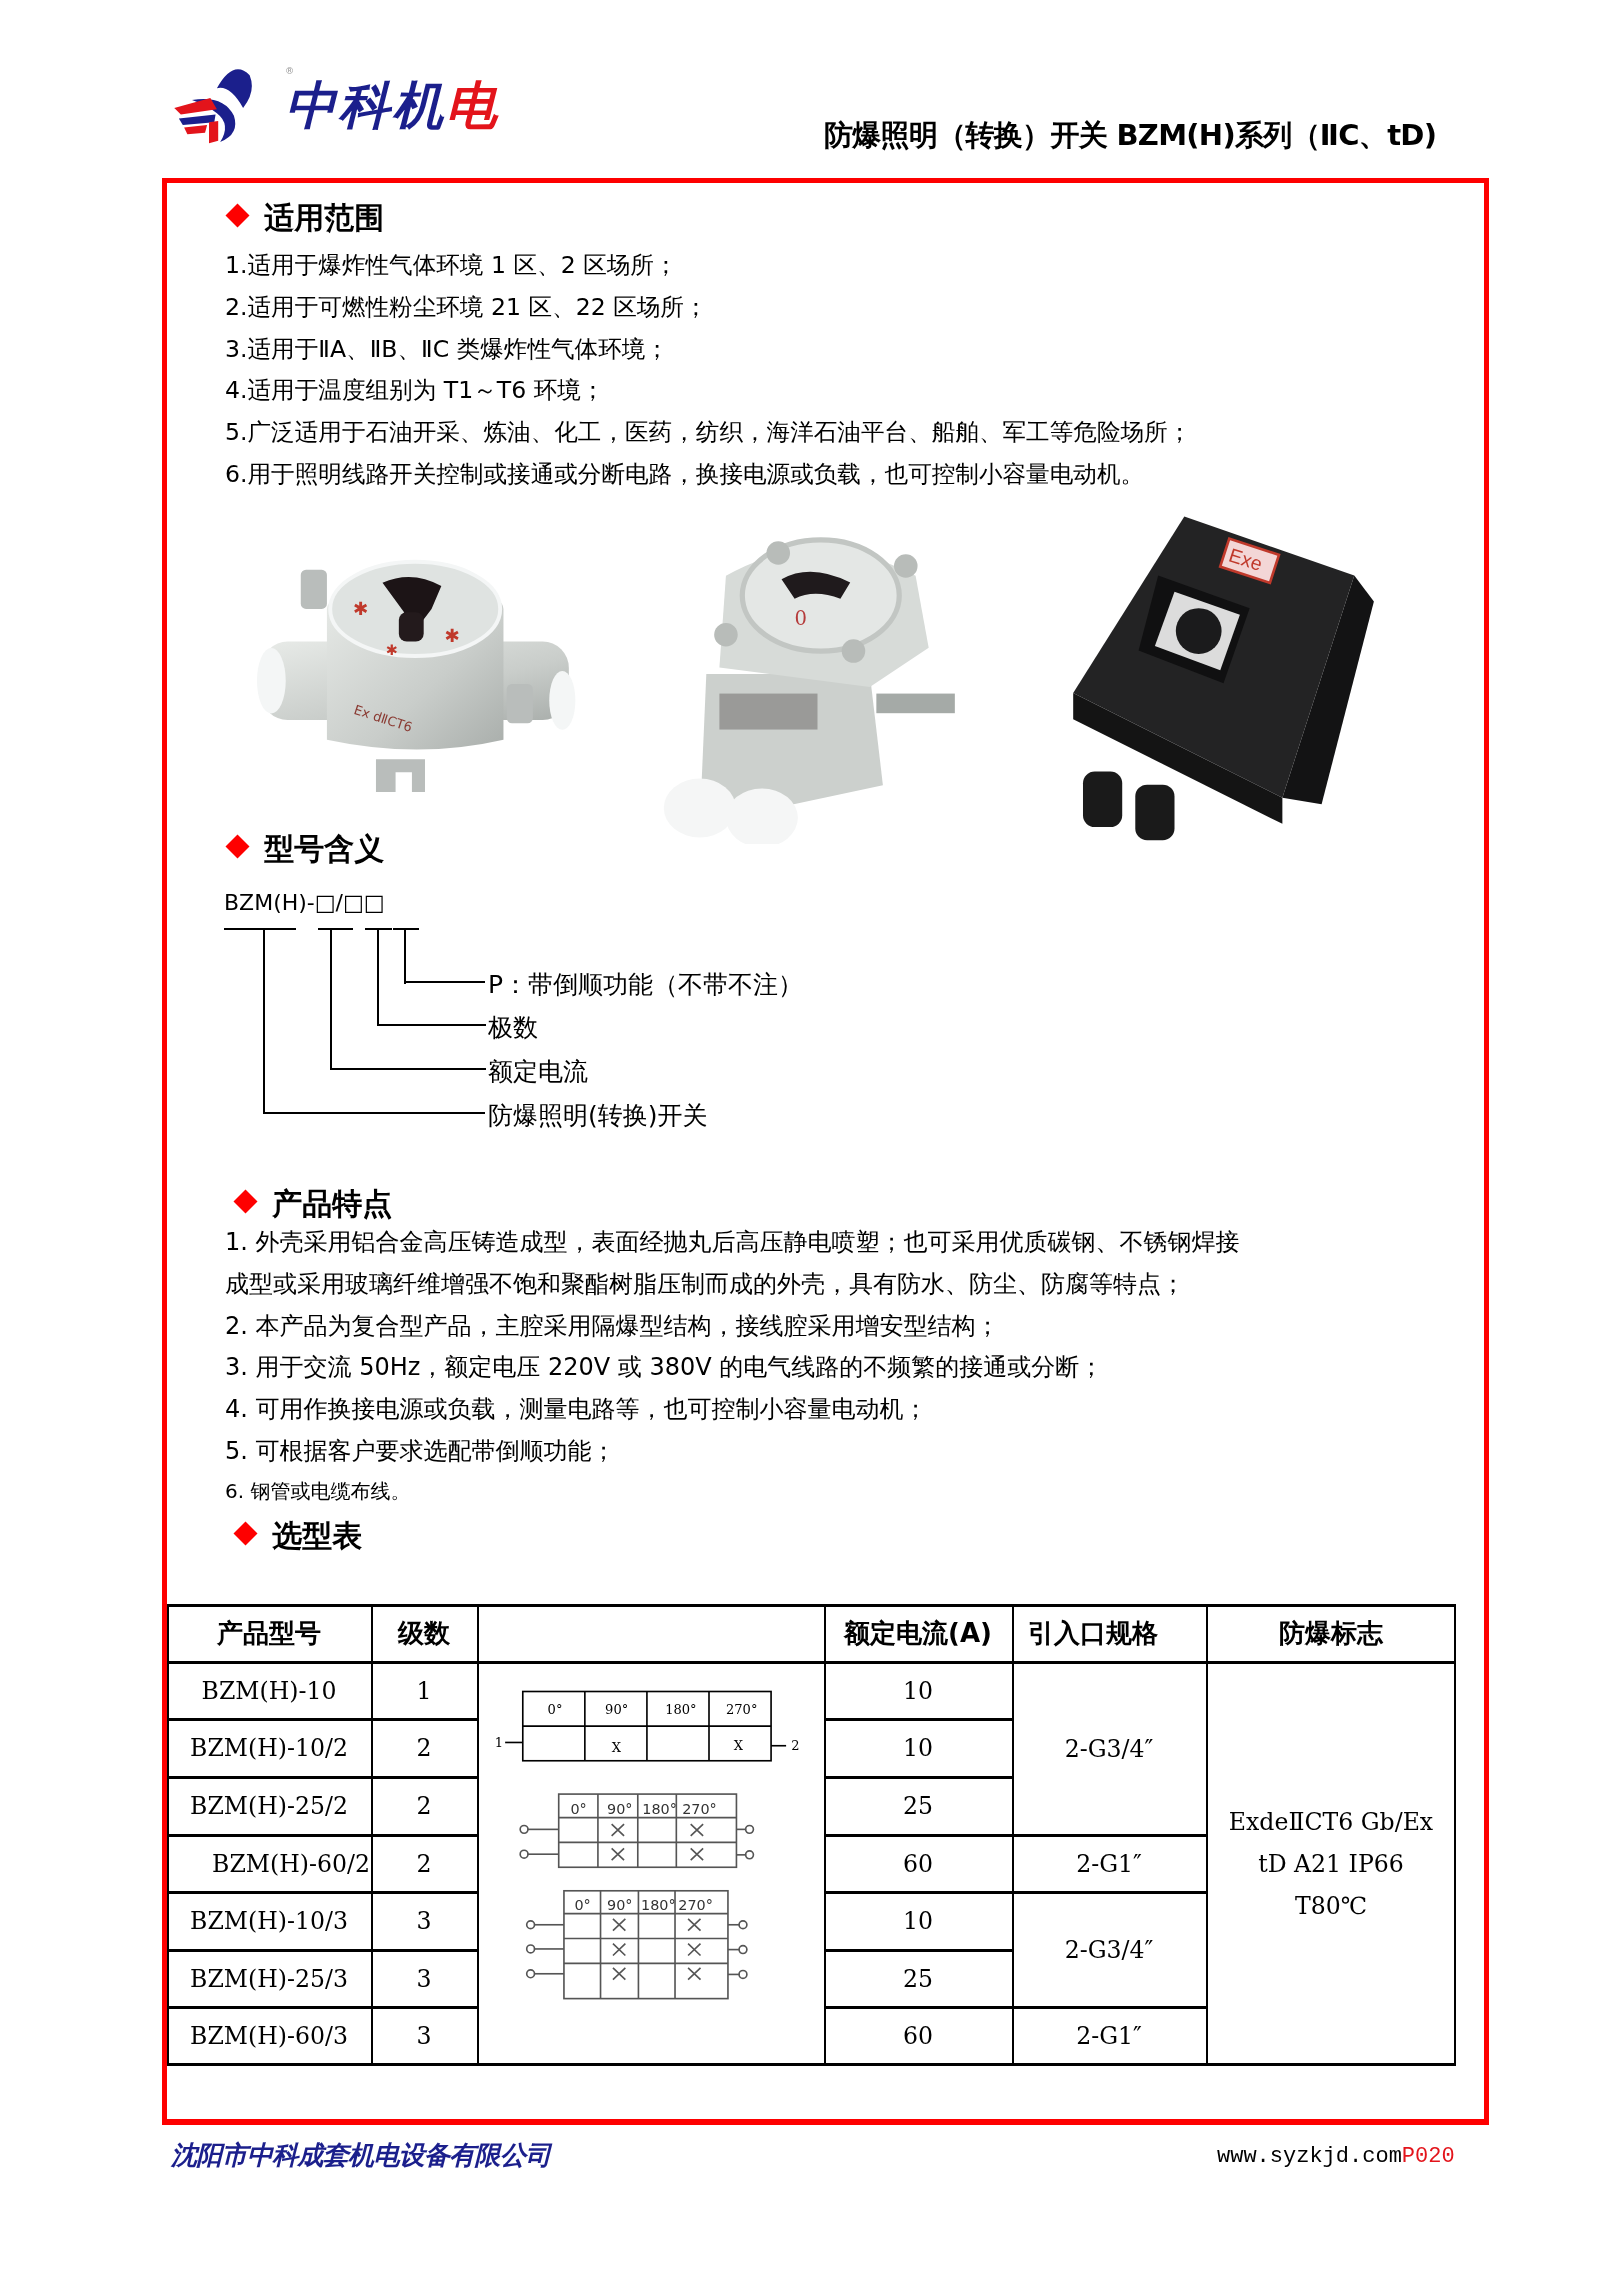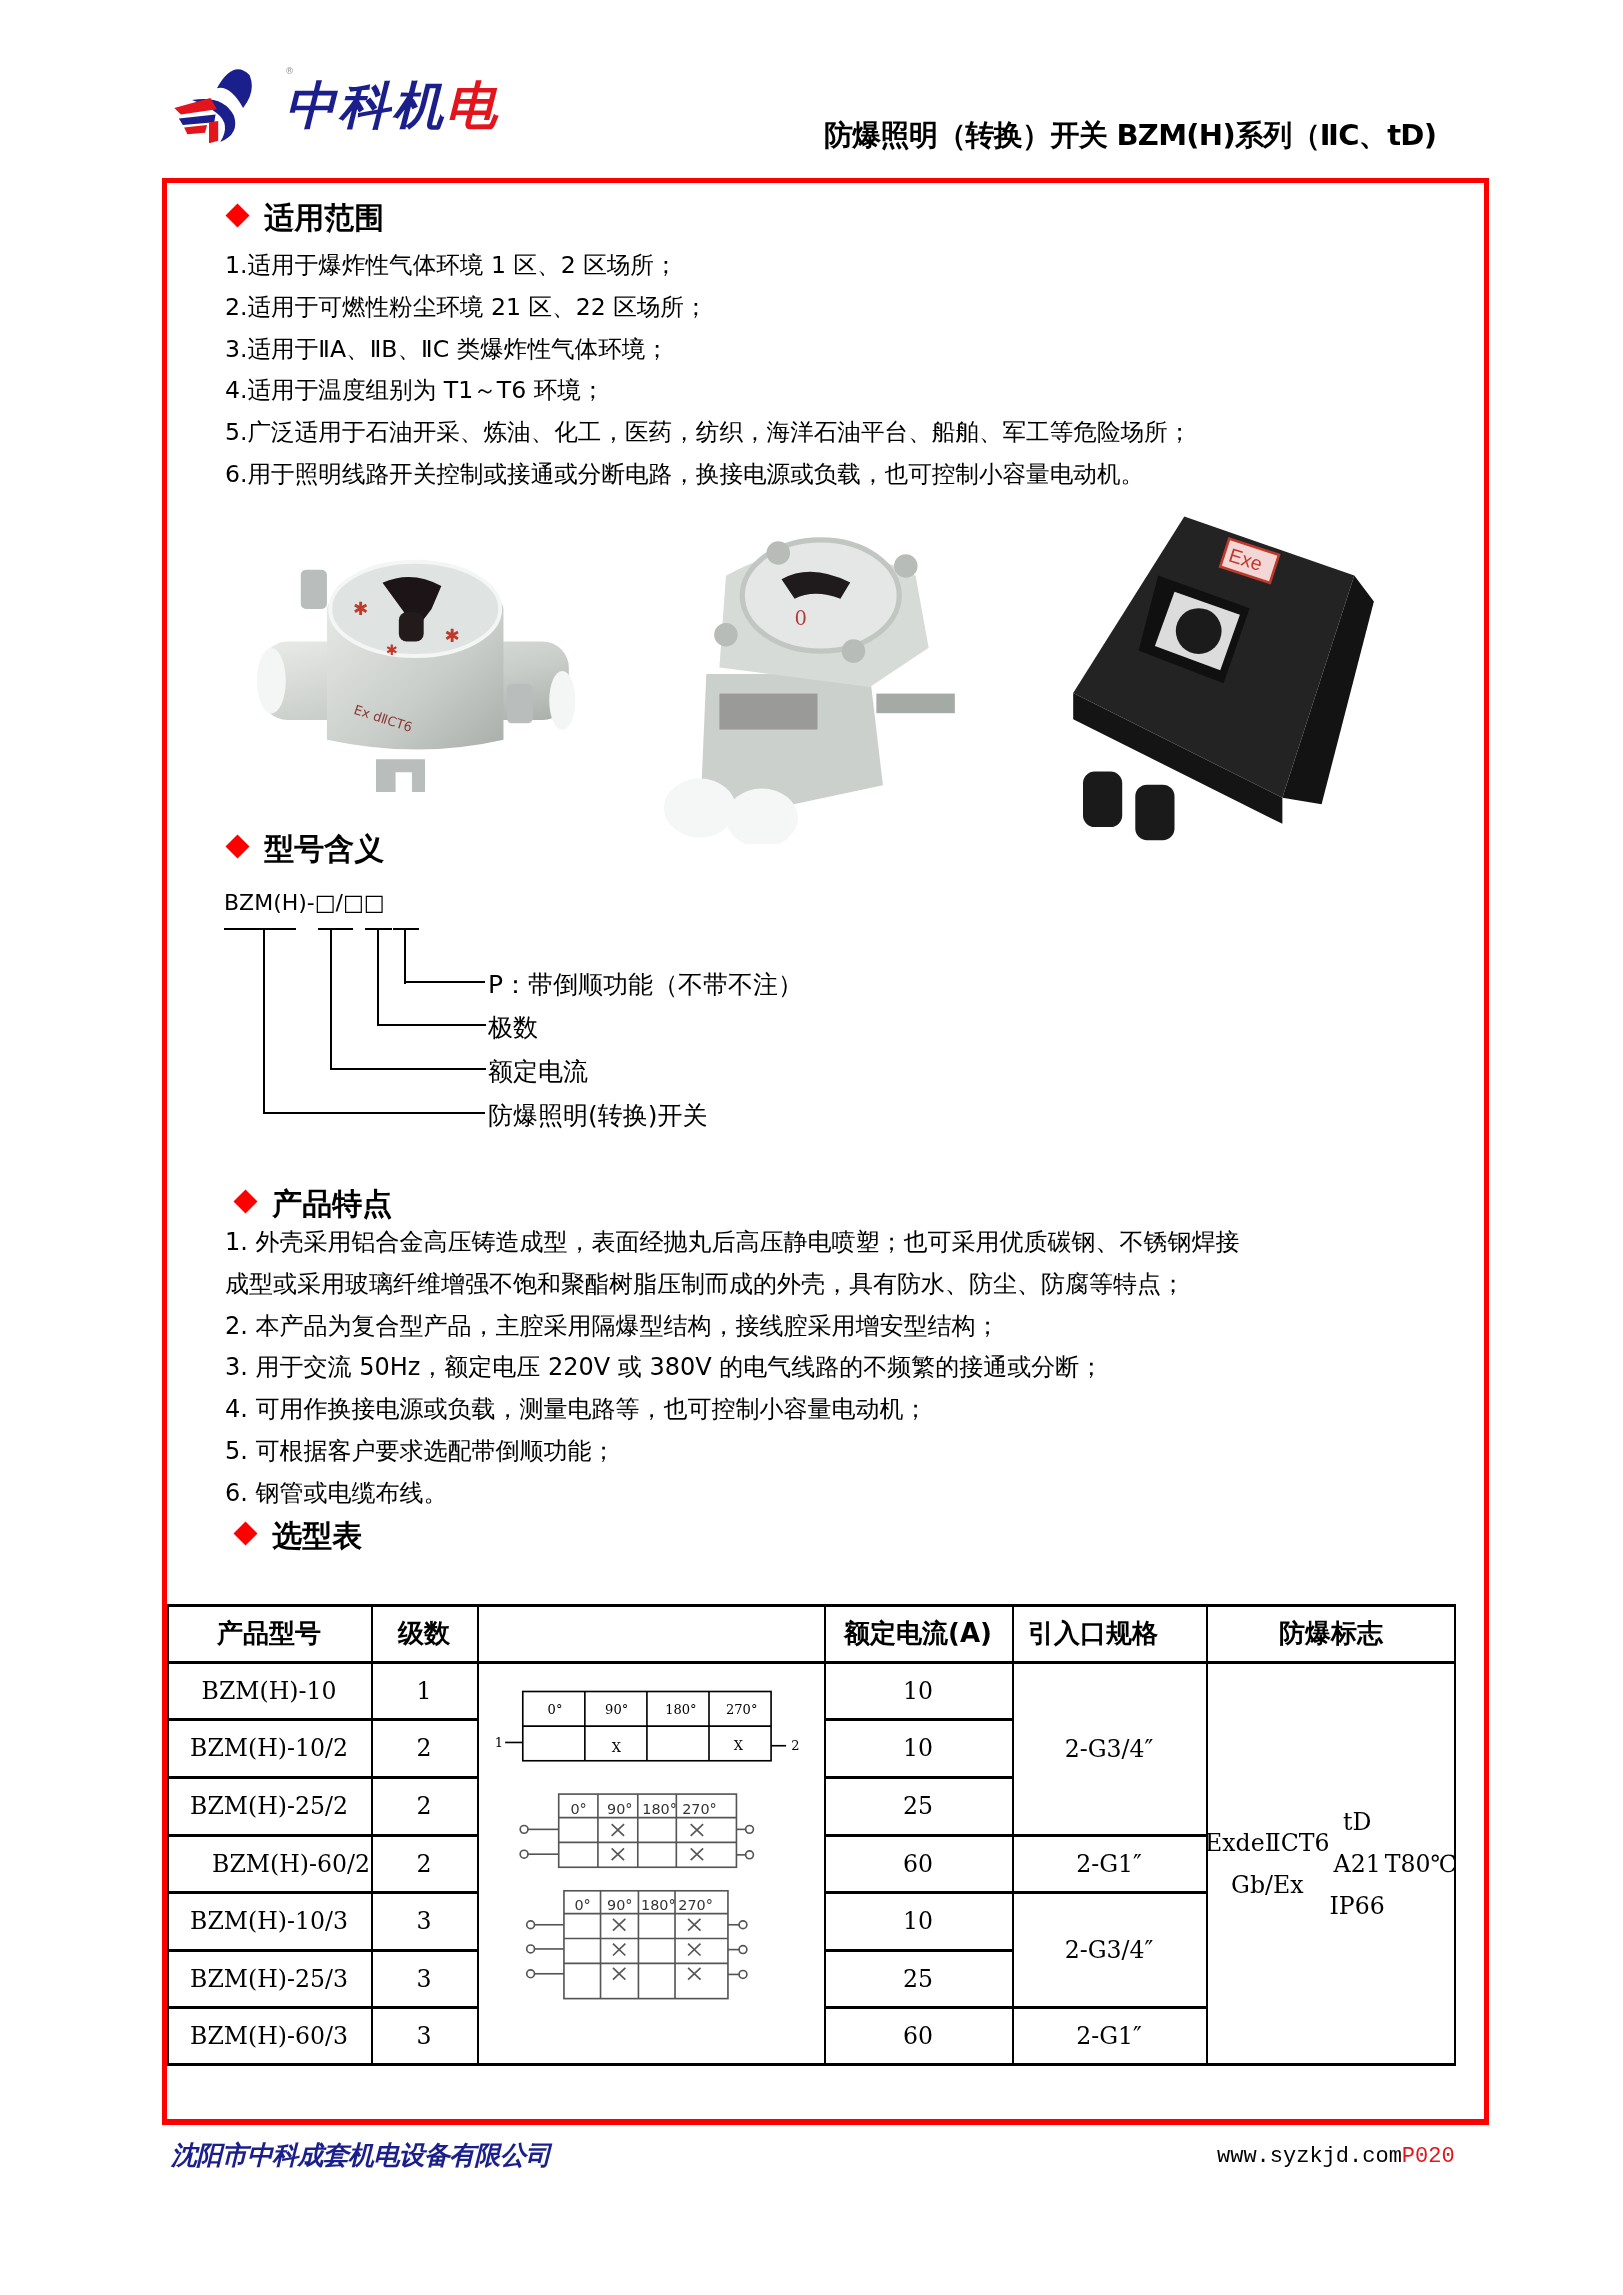--- a/index.html
+++ b/index.html
@@ -178,21 +178,21 @@
 
 <div class="abs section-title" style="left:237px;top:1184px;">
   <span class="diamond"></span><span>产品特点</span>
 </div>
 <div class="abs list-line" style="left:225px;top:1230px;font-size:24px;">1.  外壳采用铝合金高压铸造成型，表面经抛丸后高压静电喷塑；也可采用优质碳钢、不锈钢焊接</div>
 <div class="abs list-line" style="left:225px;top:1272px;font-size:24px;">成型或采用玻璃纤维增强不饱和聚酯树脂压制而成的外壳，具有防水、防尘、防腐等特点；</div>
 <div class="abs list-line" style="left:225px;top:1314px;font-size:24px;">2.  本产品为复合型产品，主腔采用隔爆型结构，接线腔采用增安型结构；</div>
 <div class="abs list-line" style="left:225px;top:1355px;font-size:24px;">3.  用于交流 50Hz，额定电压 220V 或 380V 的电气线路的不频繁的接通或分断；</div>
 <div class="abs list-line" style="left:225px;top:1397px;font-size:24px;">4.  可用作换接电源或负载，测量电路等，也可控制小容量电动机；</div>
 <div class="abs list-line" style="left:225px;top:1439px;font-size:24px;">5.  可根据客户要求选配带倒顺功能；</div>
-<div class="abs list-line" style="left:225px;top:1481px;font-size:24px;">6.  钢管或电缆布线。</div>
+<div class="abs list-line" style="left:225px;top:1481px;font-size:20px;">6.  钢管或电缆布线。</div>
 
 <div class="abs section-title" style="left:237px;top:1516px;">
   <span class="diamond"></span><span>选型表</span>
 </div>
 
 <div class="tbl">
 
   <div class="hline" style="left:0;top:0;width:1289px;"></div>
   <div class="hline" style="left:0;top:57px;width:1289px;"></div>
 
@@ -251,21 +251,21 @@
 
   <div class="cell" style="left:0;top:404px;width:204px;height:56px;">BZM(H)-60/3</div>
   <div class="cell" style="left:204px;top:404px;width:106px;height:56px;">3</div>
   <div class="cell" style="left:657px;top:404px;width:188px;height:56px;">60</div>
 
   <div class="cell" style="left:845px;top:59px;width:194px;height:171px;">2-G3/4″</div>
   <div class="cell" style="left:845px;top:232px;width:194px;height:56px;">2-G1″</div>
   <div class="cell" style="left:845px;top:289px;width:194px;height:114px;">2-G3/4″</div>
   <div class="cell" style="left:845px;top:404px;width:194px;height:56px;">2-G1″</div>
 
-  <div class="cell" style="left:1039px;top:59px;width:250px;height:402px;flex-direction:row;line-height:42px;font-size:23.6px;">
+  <div class="cell" style="left:1039px;top:59px;width:250px;height:402px;flex-direction:column;line-height:42px;font-size:23.6px;">
     <span>ExdeⅡCT6 Gb/Ex</span>
     <span>tD A21 IP66</span>
     <span>T80℃</span>
   </div>
 
   <div class="abs" style="left:312px;top:59px;width:345px;height:402px;">
 
     <svg class="abs" style="left:0;top:0;" width="345" height="402" viewBox="0 0 528 614">
       <g font-family="DejaVu Serif,serif" font-size="20" fill="#000" stroke="none">
         <rect x="67" y="43" width="380" height="106" fill="none" stroke="#000" stroke-width="2.5"></rect>

